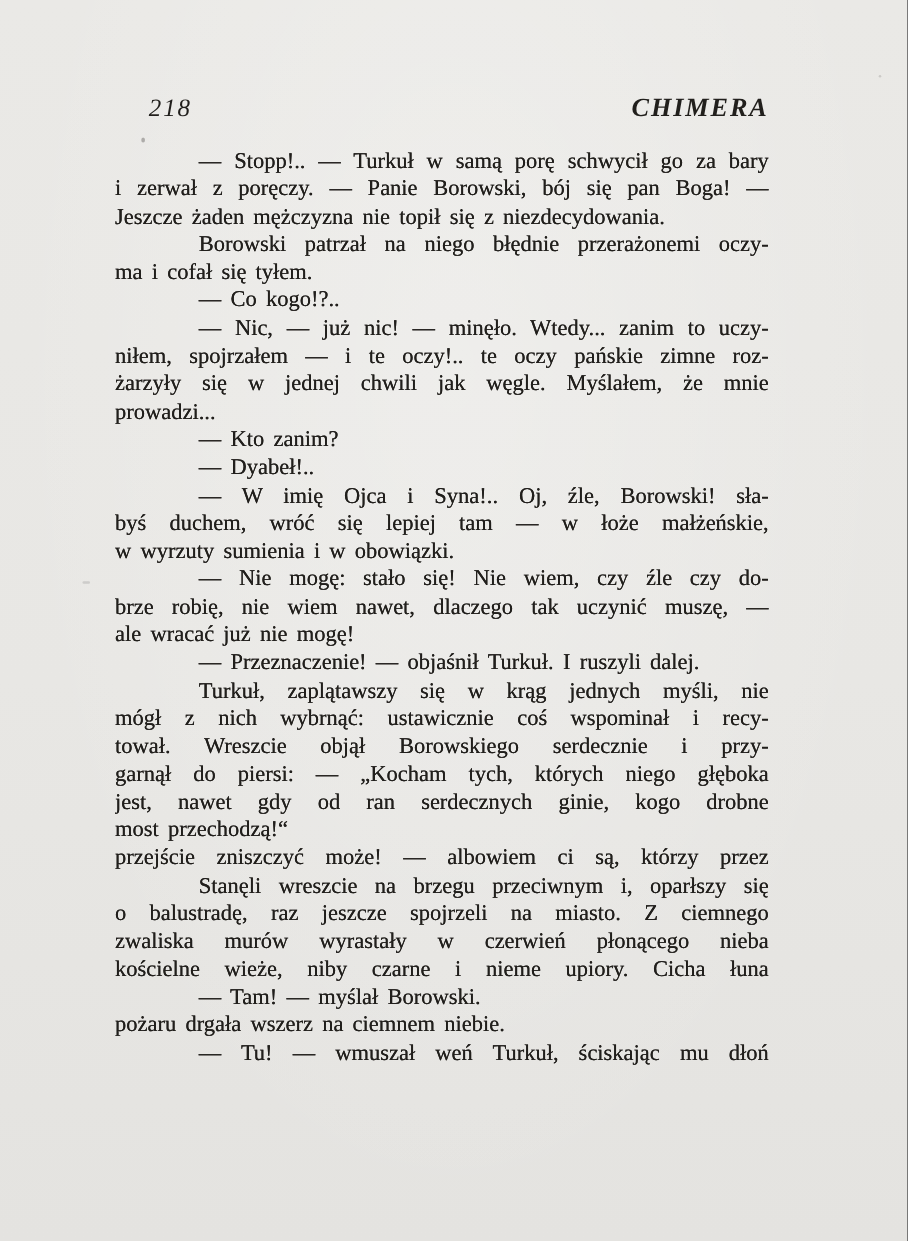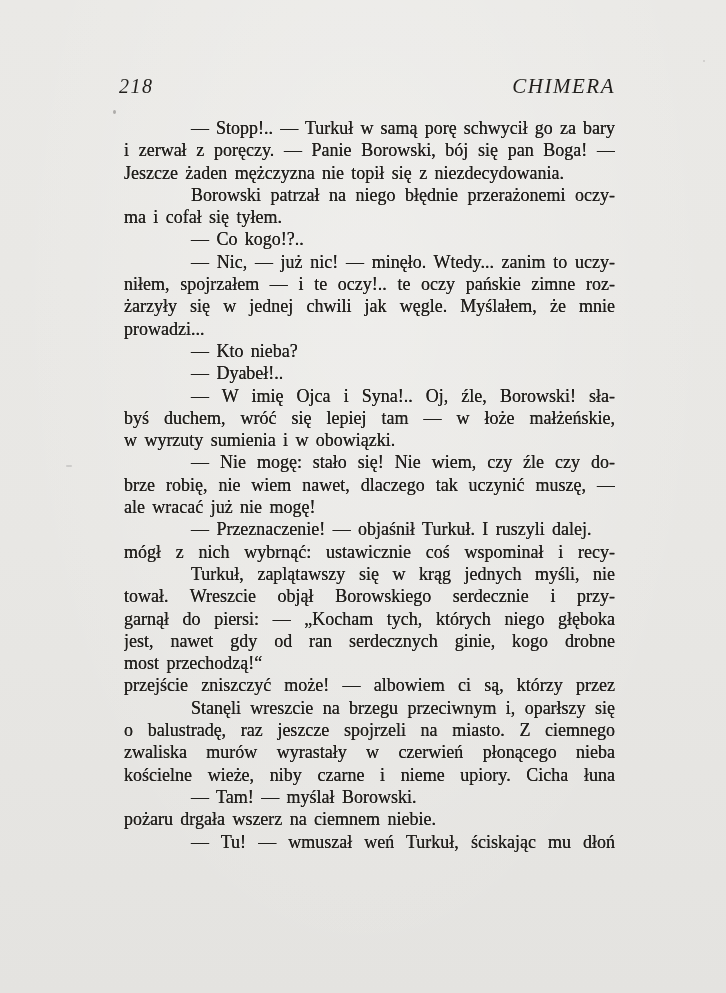--- a/index.html
+++ b/index.html
@@ -30,41 +30,40 @@
     gap: 41px;
   }
   .page-number {
     font-style: italic;
     font-size: 20px;
     letter-spacing: 1.5px;
     margin-left: 27px;
   }
   .running-title {
     font-style: italic;
-    font-weight: normal;
+    font-weight: bold;
     font-size: 21px;
     letter-spacing: 1.5px;
   }
   .text-block {
     position: absolute;
     left: 92px;
     top: 117px;
     width: 523px;
   }
   .line {
     font-size: 18px;
     line-height: 22.3px;
     height: 22.3px;
     overflow: hidden;
     text-align: justify;
     text-align-last: justify;
     word-spacing: 0.06em;
     text-shadow: 0 0 0.45px #211f1c;
     white-space: normal;
-    margin-left: 32px;
   }
   .line.last {
     text-align-last: left;
     word-spacing: 0.16em;
   }
   .line.indent {
     text-indent: 67px;
   }
   .speck {
     position: absolute;
@@ -89,31 +88,31 @@
       <div class="line indent">— Stopp!.. — Turkuł w samą porę schwycił go za bary</div>
       <div class="line">i zerwał z poręczy. — Panie Borowski, bój się pan Boga! —</div>
       <div class="line last">Jeszcze żaden mężczyzna nie topił się z niezdecydowania.</div>
       <div class="line indent">Borowski patrzał na niego błędnie przerażonemi oczy-</div>
       <div class="line last">ma i cofał się tyłem.</div>
       <div class="line indent last">— Co kogo!?..</div>
       <div class="line indent">— Nic, — już nic! — minęło.  Wtedy... zanim to uczy-</div>
       <div class="line">niłem, spojrzałem — i te oczy!.. te oczy pańskie zimne roz-</div>
       <div class="line">żarzyły się w jednej chwili jak węgle.  Myślałem, że mnie</div>
       <div class="line last">prowadzi...</div>
-      <div class="line indent last">— Kto nieba?</div>
+      <div class="line indent last">— Kto zanim?</div>
       <div class="line indent last">— Dyabeł!..</div>
       <div class="line indent">— W imię Ojca i Syna!..  Oj, źle, Borowski!  sła-</div>
       <div class="line">byś duchem, wróć się lepiej tam — w łoże małżeńskie,</div>
       <div class="line last">w wyrzuty sumienia i w obowiązki.</div>
       <div class="line indent">— Nie mogę: stało się!  Nie wiem, czy źle czy do-</div>
       <div class="line">brze robię, nie wiem nawet, dlaczego tak uczynić muszę, —</div>
       <div class="line last">ale wracać już nie mogę!</div>
       <div class="line indent last">— Przeznaczenie! — objaśnił Turkuł.  I ruszyli dalej.</div>
+      <div class="line indent">Turkuł, zaplątawszy się w krąg jednych myśli, nie</div>
       <div class="line">mógł z nich wybrnąć: ustawicznie coś wspominał i recy-</div>
-      <div class="line indent">Turkuł, zaplątawszy się w krąg jednych myśli, nie</div>
       <div class="line">tował.  Wreszcie objął Borowskiego serdecznie i przy-</div>
       <div class="line">garnął do piersi: — „Kocham tych, których niego głęboka</div>
       <div class="line">jest, nawet gdy od ran serdecznych ginie, kogo drobne</div>
       <div class="line last">most przechodzą!“</div>
       <div class="line">przejście zniszczyć może! — albowiem ci są, którzy przez</div>
       <div class="line indent">Stanęli wreszcie na brzegu przeciwnym i, oparłszy się</div>
       <div class="line">o balustradę, raz jeszcze spojrzeli na miasto.  Z ciemnego</div>
       <div class="line">zwaliska murów wyrastały w czerwień płonącego nieba</div>
       <div class="line">kościelne wieże, niby czarne i nieme upiory.  Cicha łuna</div>
       <div class="line indent last">— Tam! — myślał Borowski.</div>

